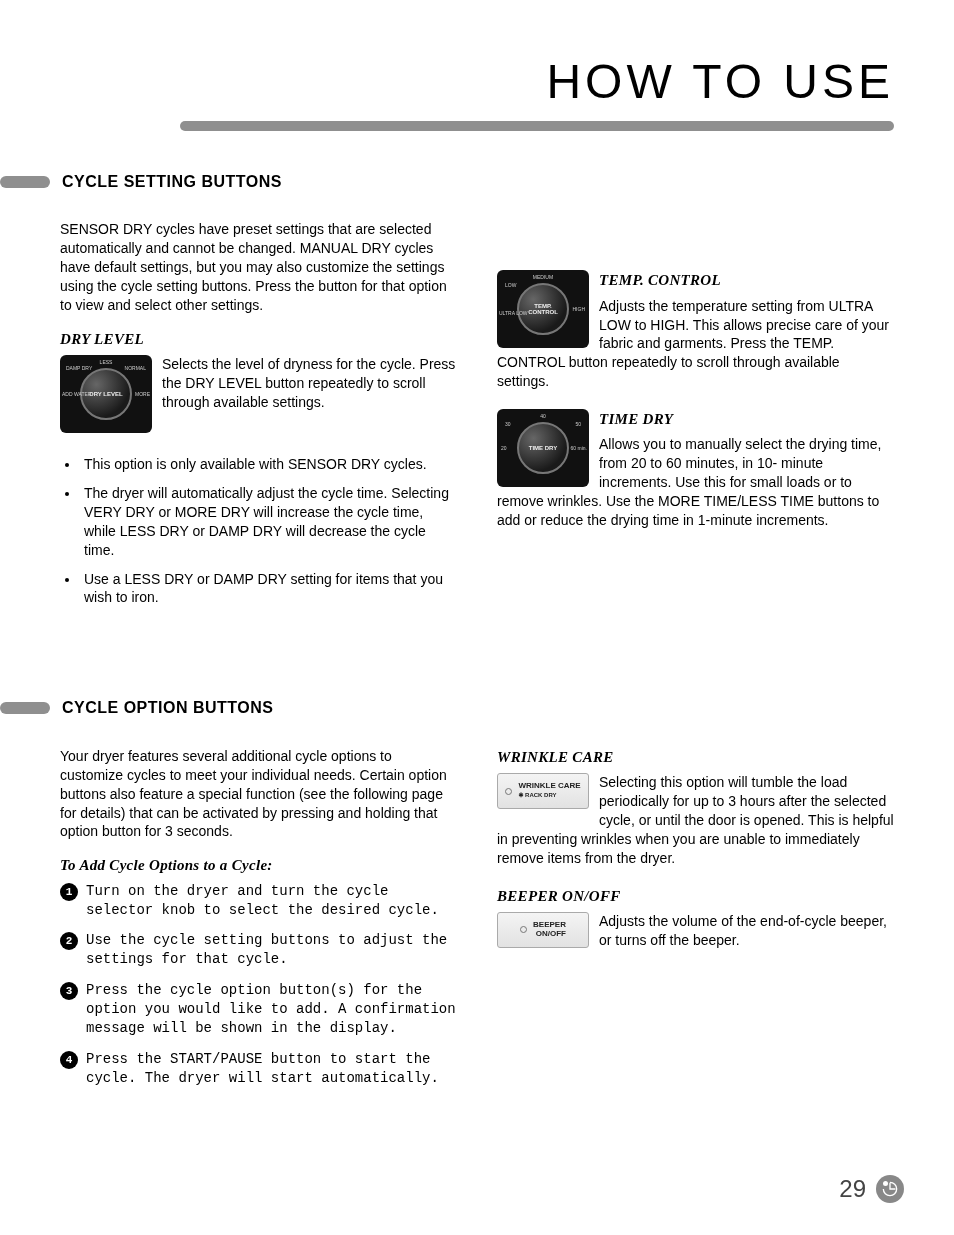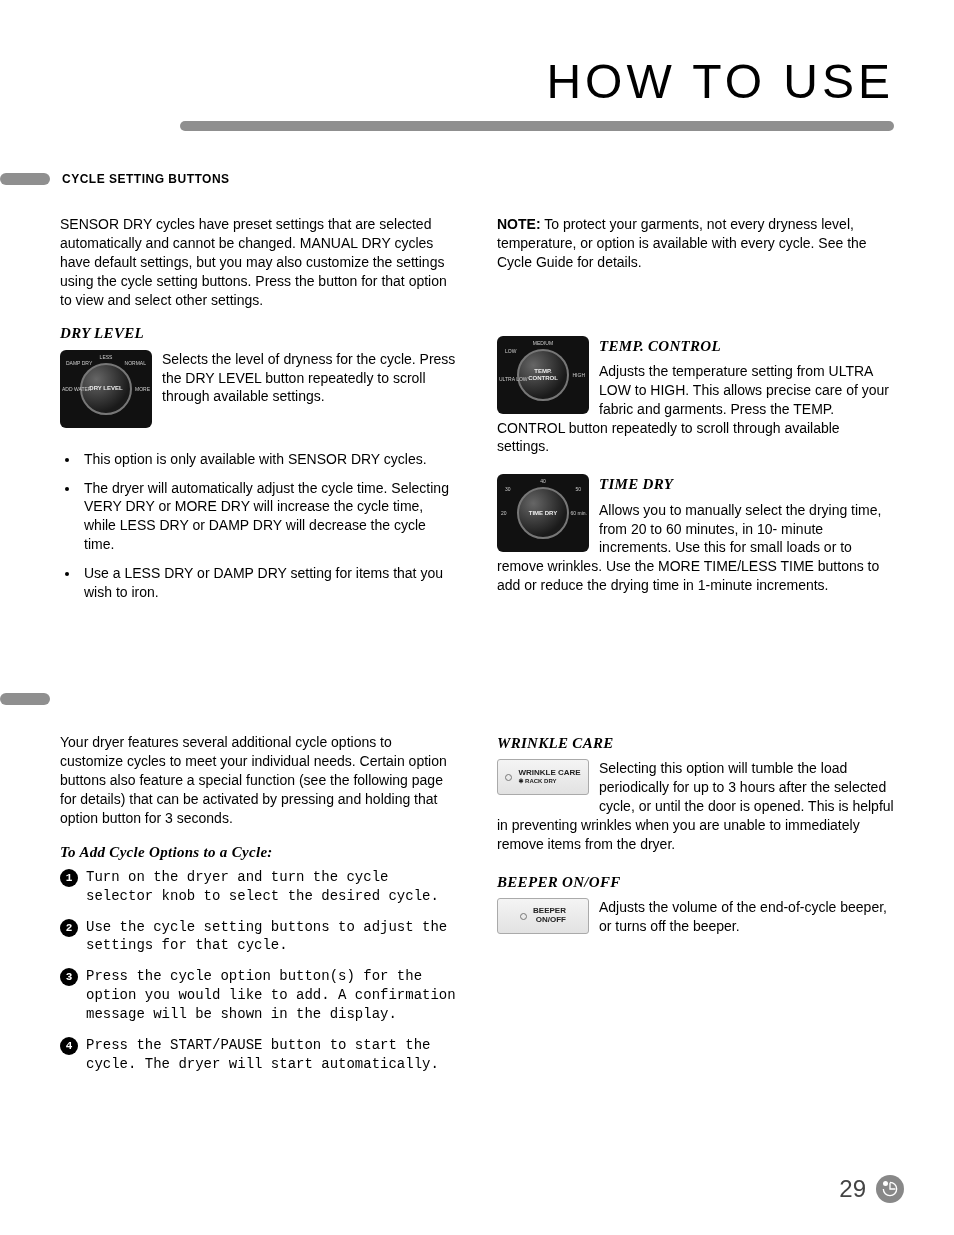--- a/index.html
+++ b/index.html
@@ -39,21 +39,21 @@
     width: 50px;
     height: 12px;
     background: #8f8f8f;
     border-radius: 6px;
     margin-left: -60px;
     margin-right: 0;
     position: relative;
     left: 0;
   }
   .section-head h2 {
-    font-size: 12px;
+    font-size: 16px;
     font-weight: bold;
     letter-spacing: 0.5px;
   }
   .cols {
     display: flex;
     gap: 40px;
   }
   .col { flex: 1; }
   p { margin-bottom: 14px; }
   .sub-h {
@@ -190,21 +190,20 @@
     </div>
 
     <ul class="bullets">
       <li>This option is only available with SENSOR DRY cycles.</li>
       <li>The dryer will automatically adjust the cycle time. Selecting VERY DRY or MORE DRY will increase the cycle time, while LESS DRY or DAMP DRY will decrease the cycle time.</li>
       <li>Use a LESS DRY or DAMP DRY setting for items that you wish to iron.</li>
     </ul>
   </div>
 
   <div class="col">
-    <p><strong>NOTE:</strong><span> To protect your garments, not every dryness level, temperature, or option is available with every cycle. See the Cycle Guide for details.</span></p>
 
     <div style="height:50px"></div>
 
     <div class="blk">
       <div class="dial">
         <div class="dial-inner">
             <span>TEMP. CONTROL</span>
           </div>
         <div class="dial-labels">
           <span class="dl" style="top:2px;left:50%;transform:translateX(-50%);">MEDIUM</span>
@@ -233,20 +232,21 @@
       <div class="sub-h">TIME DRY</div>
       <span>Allows you to manually select the drying time, from 20 to 60 minutes, in 10- minute increments. Use this for small loads or to remove wrinkles. Use the MORE TIME/LESS TIME buttons to add or reduce the drying time in 1-minute increments.</span>
     </div>
   </div>
 </div>
 
 <div class="section-gap"></div>
 
 <div class="section-head">
   <div class="head-pill"></div>
+  <h2>CYCLE OPTION BUTTONS</h2>
 </div>
 
 <div class="cols">
   <div class="col">
     <p>Your dryer features several additional cycle options to customize cycles to meet your individual needs. Certain option buttons also feature a special function (see the following page for details) that can be activated by pressing and holding that option button for 3 seconds.</p>
     <div class="sub-h">To Add Cycle Options to a Cycle:</div>
     <ol class="steps">
       <li>Turn on the dryer and turn the cycle selector knob to select the desired cycle.</li>
       <li>Use the cycle setting buttons to adjust the settings for that cycle.</li>
       <li>Press the cycle option button(s) for the option you would like to add. A confirmation message will be shown in the display.</li>

